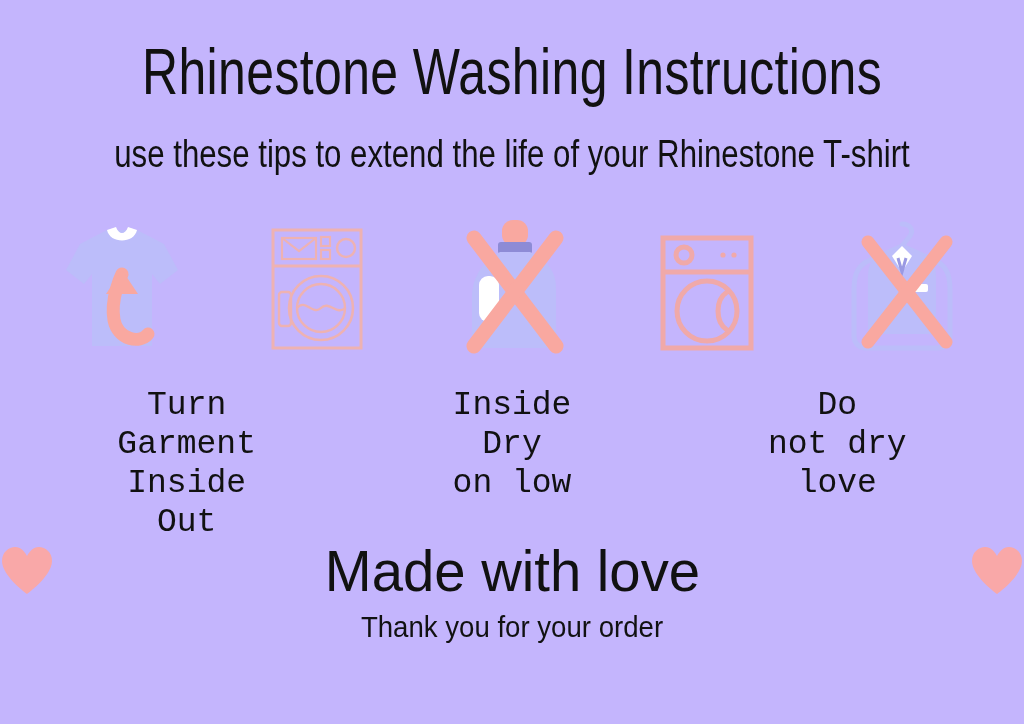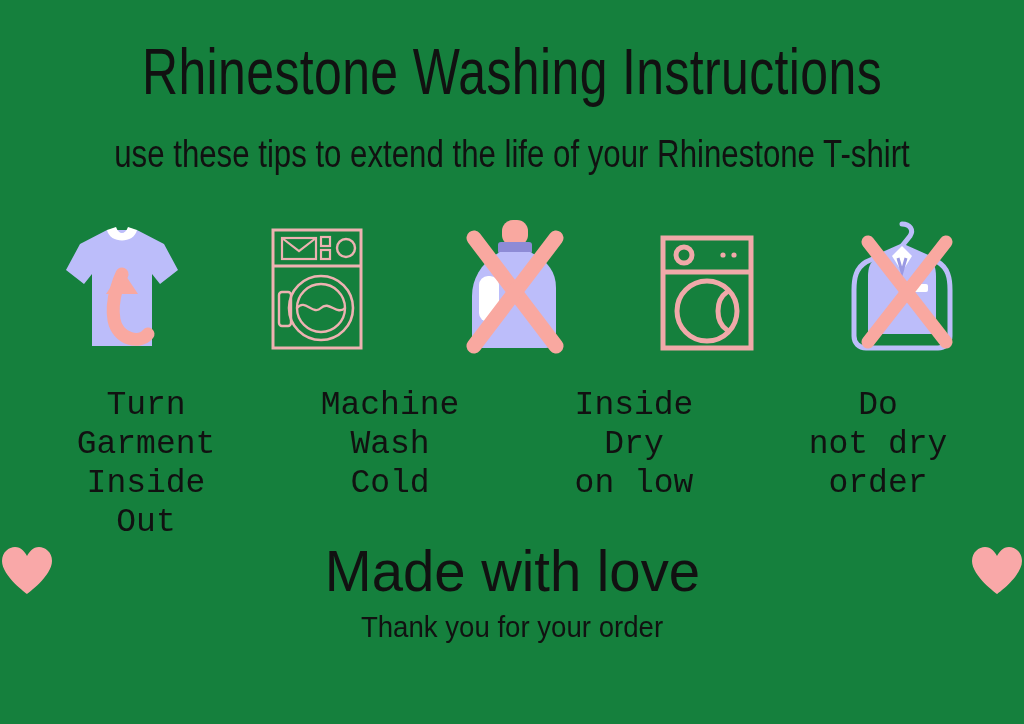--- a/index.html
+++ b/index.html
@@ -12,21 +12,21 @@
     height: 724px;
     overflow: hidden;
     font-family: "Liberation Sans", sans-serif;
     color: #111111;
     position: relative;
   }
 
   .card {
     position: absolute;
     inset: 0;
-    background: #15803d;
+    background: #c4b5fd;
   }
 
   
   .title {
     position: absolute;
     top: 36px;
     left: 0;
     width: 1024px;
     text-align: center;
     font-size: 64px;
@@ -201,29 +201,26 @@
       </svg>
     </div>
 
   </div>
 
   <div class="caption-row">
     <div class="caption-cell">Turn
 Garment
 Inside
 Out</div>
-    <div class="caption-cell">Machine
-Wash
-Cold</div>
     <div class="caption-cell">Inside
 Dry
 on low</div>
     <div class="caption-cell">Do
 not dry
-order</div>
+love</div>
   </div>
 
   <div class="made-row">
     <svg class="heart" width="54" height="50" viewBox="0 0 54 50">
       <path d="M27 48 C27 48, 2 30, 2 15 C2 6, 9 1, 15 1 C21 1, 25 6, 27 10 C29 6, 33 1, 39 1 C45 1, 52 6, 52 15 C52 30, 27 48, 27 48 Z" fill="#F9A8A8"></path>
     </svg>
     <div class="made-text">Made with love</div>
     <svg class="heart" width="54" height="50" viewBox="0 0 54 50">
       <path d="M27 48 C27 48, 2 30, 2 15 C2 6, 9 1, 15 1 C21 1, 25 6, 27 10 C29 6, 33 1, 39 1 C45 1, 52 6, 52 15 C52 30, 27 48, 27 48 Z" fill="#F9A8A8"></path>
     </svg>

